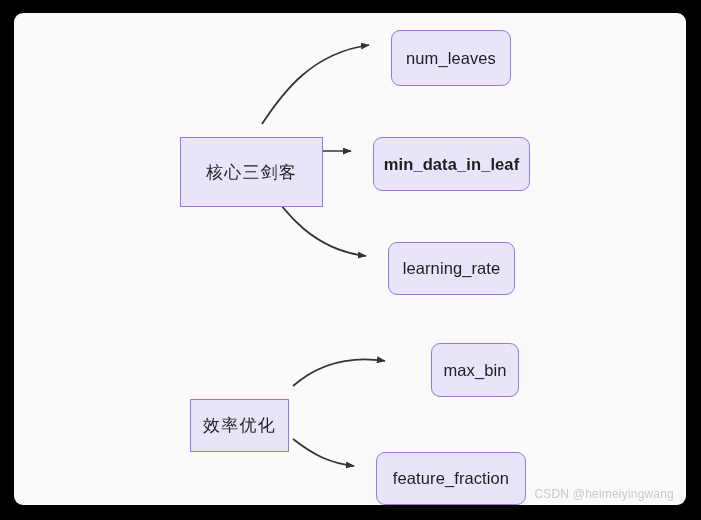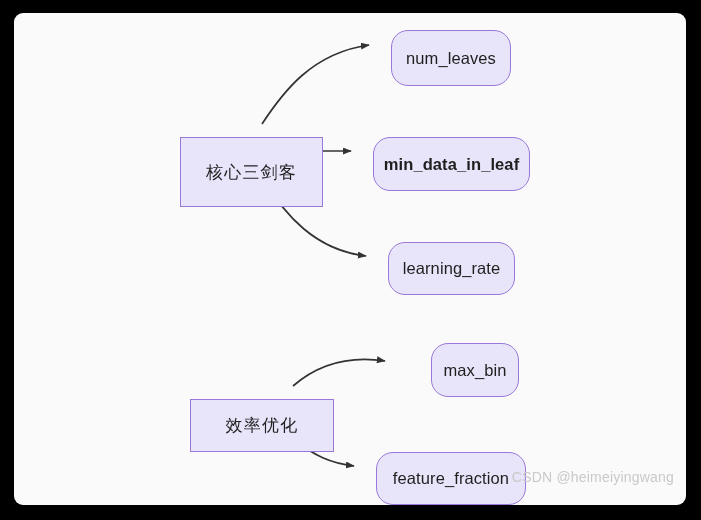--- a/index.html
+++ b/index.html
@@ -54,21 +54,21 @@
     box-sizing: border-box;
     background: #e8e4f9;
     border: 1.4px solid #9a77d8;
     display: flex;
     align-items: center;
     justify-content: center;
     color: #1f1f1f;
     white-space: nowrap;
   }
   .node.rounded {
-    border-radius: 17px;
+    border-radius: 9px;
   }
   .node.sharp {
     border-radius: 0px;
   }
   .node-label {
     display: block;
     line-height: 1;
   }
   .label-latin {
     font-size: 16.5px;
@@ -77,30 +77,30 @@
   .label-cjk {
     font-size: 17px;
     letter-spacing: 1.2px;
   }
 
   
   #node-core        { left: 166px; top: 124px; width: 143px; height: 70px; }
   #node-num-leaves  { left: 377px; top: 17px;  width: 120px; height: 56px; }
   #node-min-data    { left: 359px; top: 124px; width: 157px; height: 54px; font-weight: bold; }
   #node-lr          { left: 374px; top: 229px; width: 127px; height: 53px; text-align: right; }
-  #node-eff         { left: 176px; top: 386px; width: 144px; height: 53px; }
+  #node-eff         { left: 176px; top: 386px; width: 99px; height: 53px; }
   #node-max-bin     { left: 393px; top: 330px; width: 88px;  height: 54px; margin-left: 24px; }
   #node-feat-frac   { left: 362px; top: 439px; width: 150px; height: 53px; }
 
   
   #watermark {
     position: absolute;
     right: 12px;
-    bottom: 20px;
-    font-size: 14px;
+    bottom: 4px;
+    font-size: 12px;
     color: #c9c9c9;
     letter-spacing: 0.2px;
     user-select: none;
   }
 </style>
 </head>
 <body>
 
 <div id="screenshot">
 

